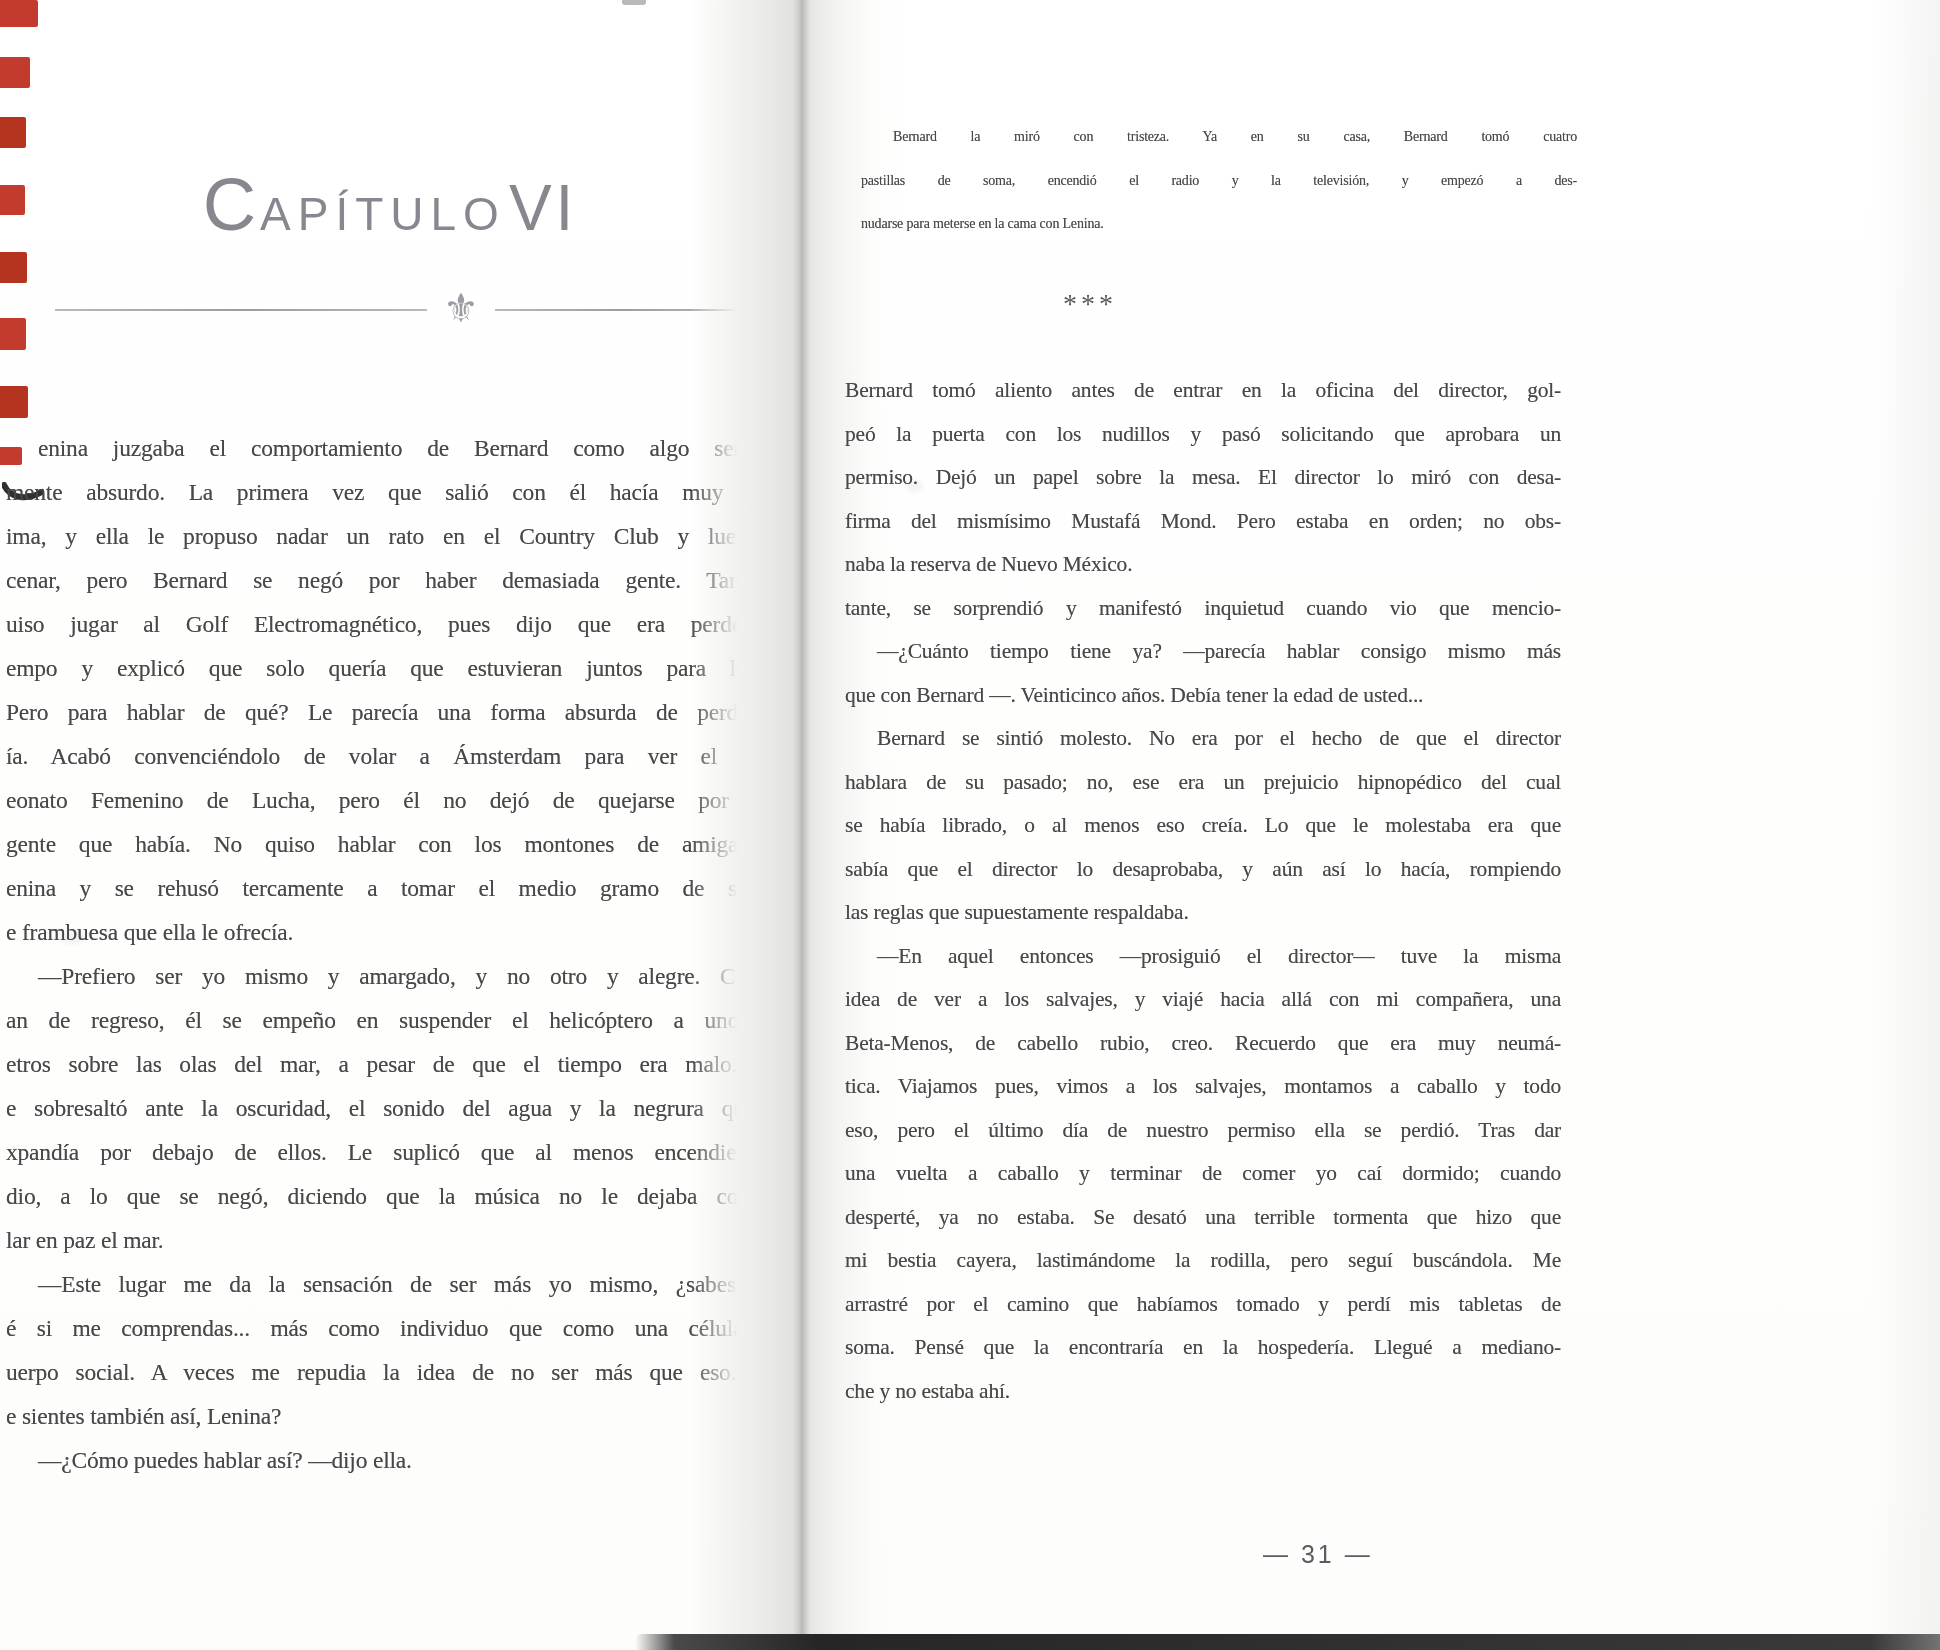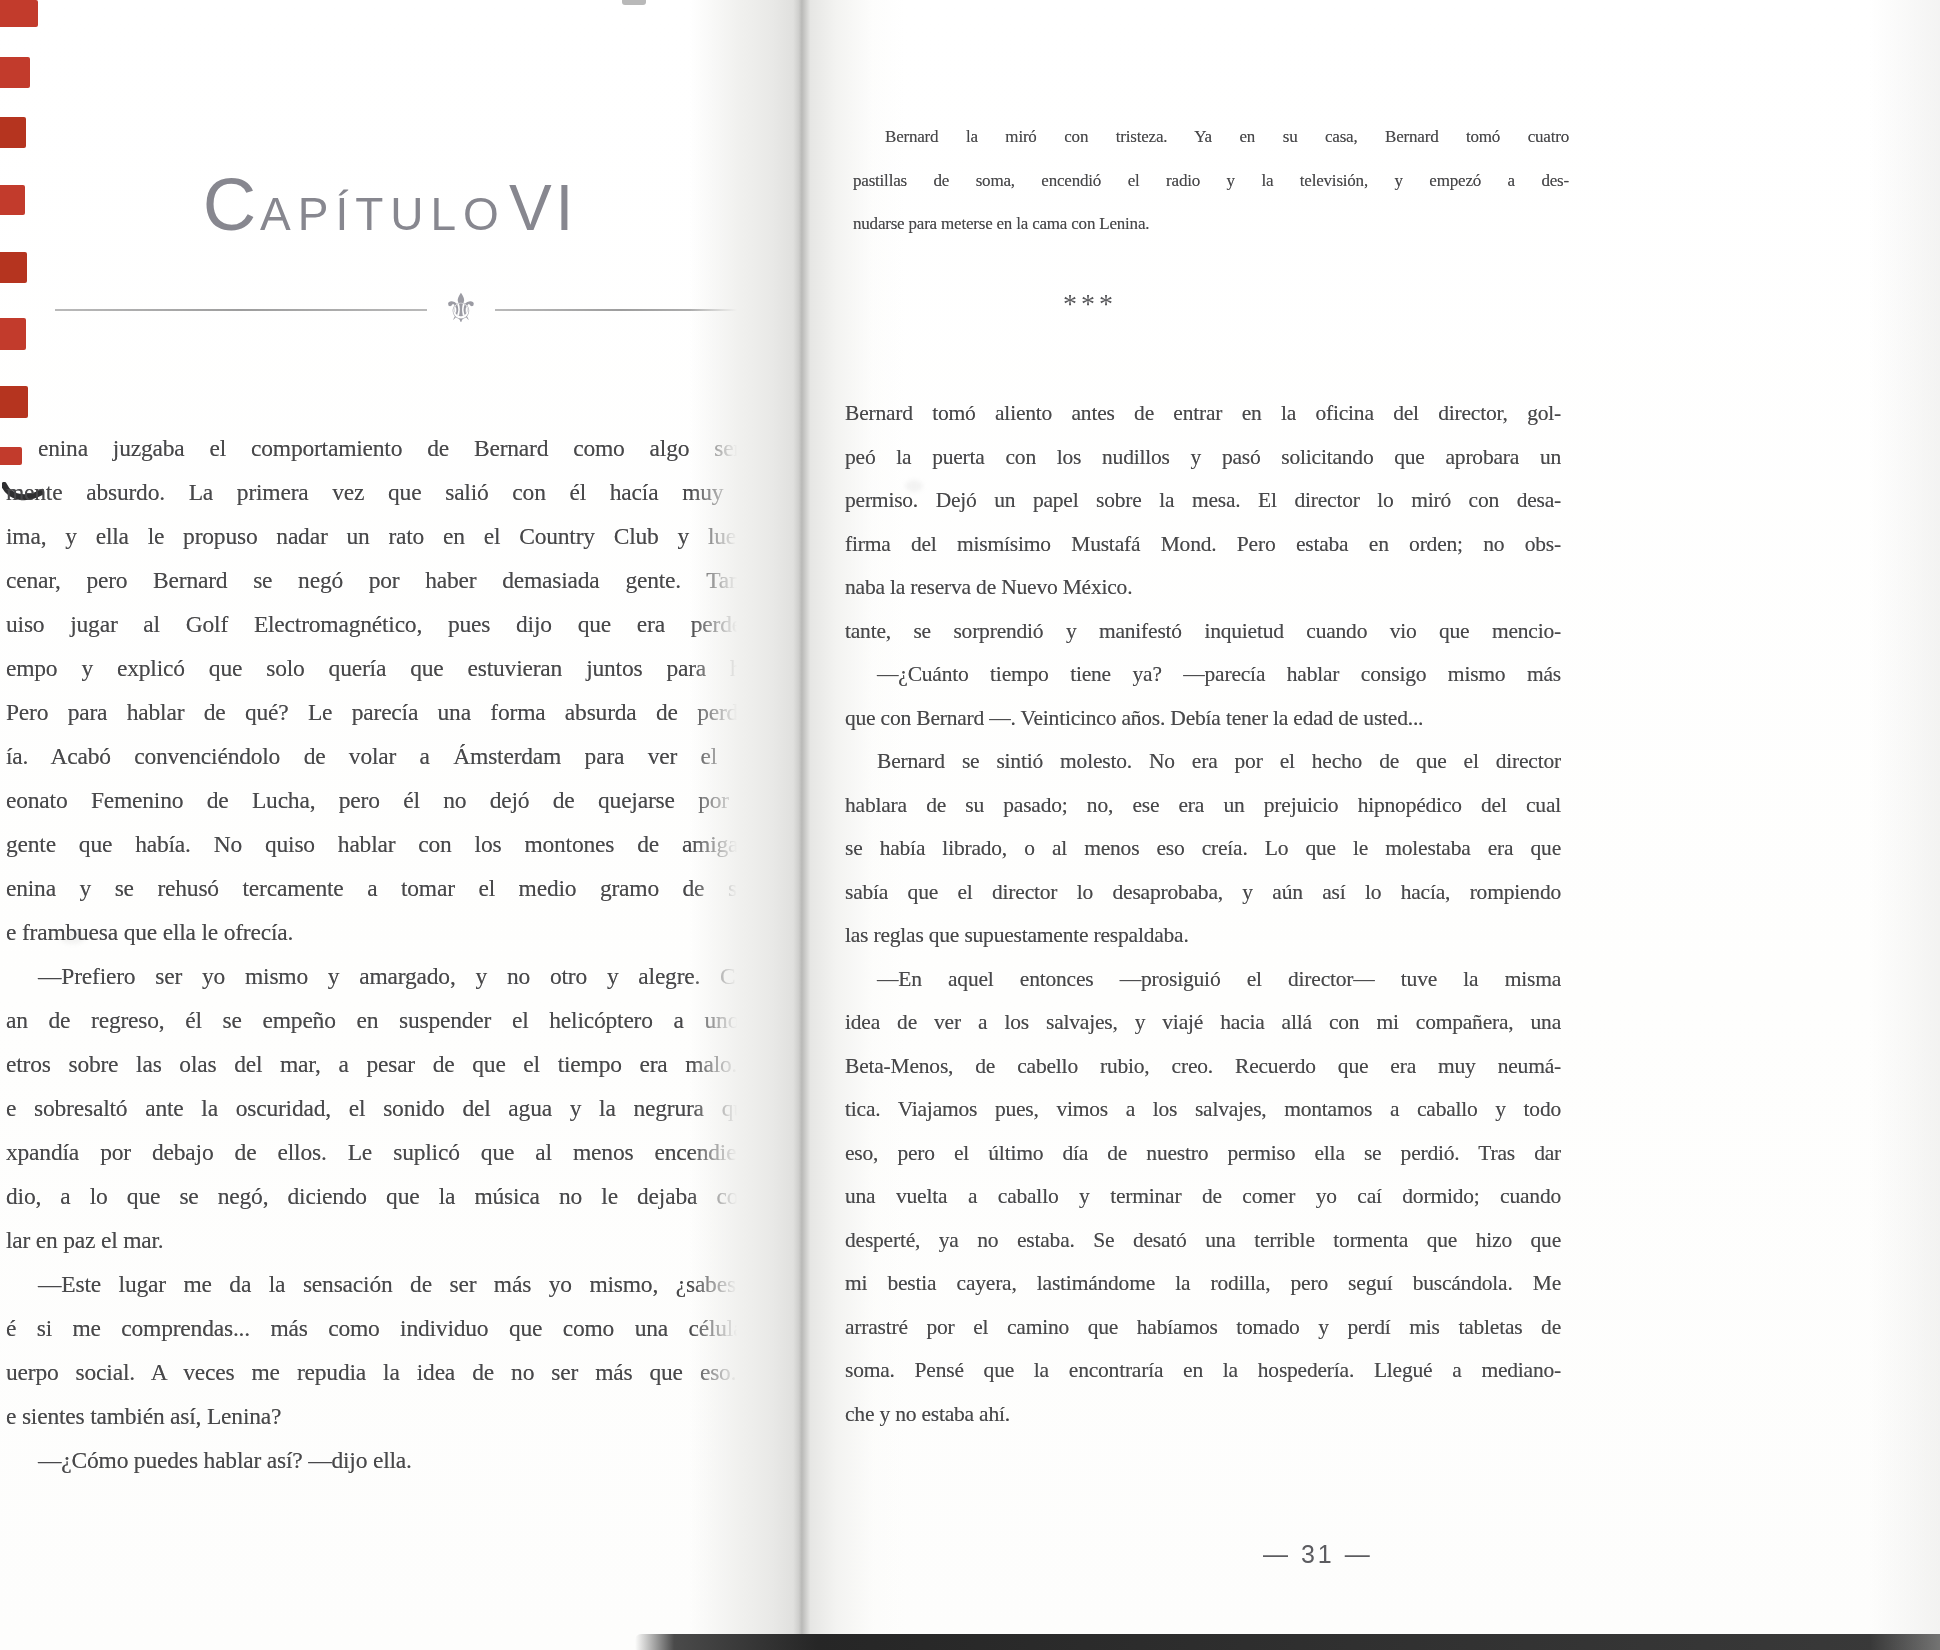--- a/index.html
+++ b/index.html
@@ -52,22 +52,22 @@
   }
   .dropcap-remnant{position:absolute;top:482px;left:2px;}
   
   .text-col{position:absolute;color:#48484a;text-shadow:0 0 0.6px rgba(72,72,74,0.55);}
   .left-text{top:426px;left:6px;width:786px;font-size:23.5px;letter-spacing:-0.2px;line-height:44px;}
   .line{text-align:justify;text-align-last:justify;}
   .line.short{text-align-last:left;}
   .line.ind{padding-left:32px;}
   
   .right-page{position:absolute;top:0;left:845px;width:716px;height:1650px;}
-  .para1{position:absolute;top:115px;left:8px;width:716px;font-size:17px;letter-spacing:-0.2px;line-height:43.5px;color:#48484a;text-shadow:0 0 0.6px rgba(72,72,74,0.55);}
-  .body-text{position:absolute;top:392px;left:0;width:716px;font-size:21.5px;letter-spacing:-0.2px;line-height:43.5px;color:#48484a;text-shadow:0 0 0.6px rgba(72,72,74,0.55);}
+  .para1{position:absolute;top:115px;left:16px;width:716px;font-size:14px;letter-spacing:-0.2px;line-height:43.5px;color:#48484a;text-shadow:0 0 0.6px rgba(72,72,74,0.55);}
+  .body-text{position:absolute;top:369px;left:0;width:716px;font-size:21.5px;letter-spacing:-0.2px;line-height:43.5px;color:#48484a;text-shadow:0 0 0.6px rgba(72,72,74,0.55);}
   .separator{
     position:absolute;top:288px;left:205px;width:80px;text-align:center;
     font-size:28px;letter-spacing:4px;color:#57575a;
   }
   .folio{
     position:absolute;top:1540px;left:418px;width:120px;text-align:left;
     font-family:"Liberation Sans", sans-serif;font-size:25px;letter-spacing:3px;color:#5c5c60;
   }
 </style>
 </head>

